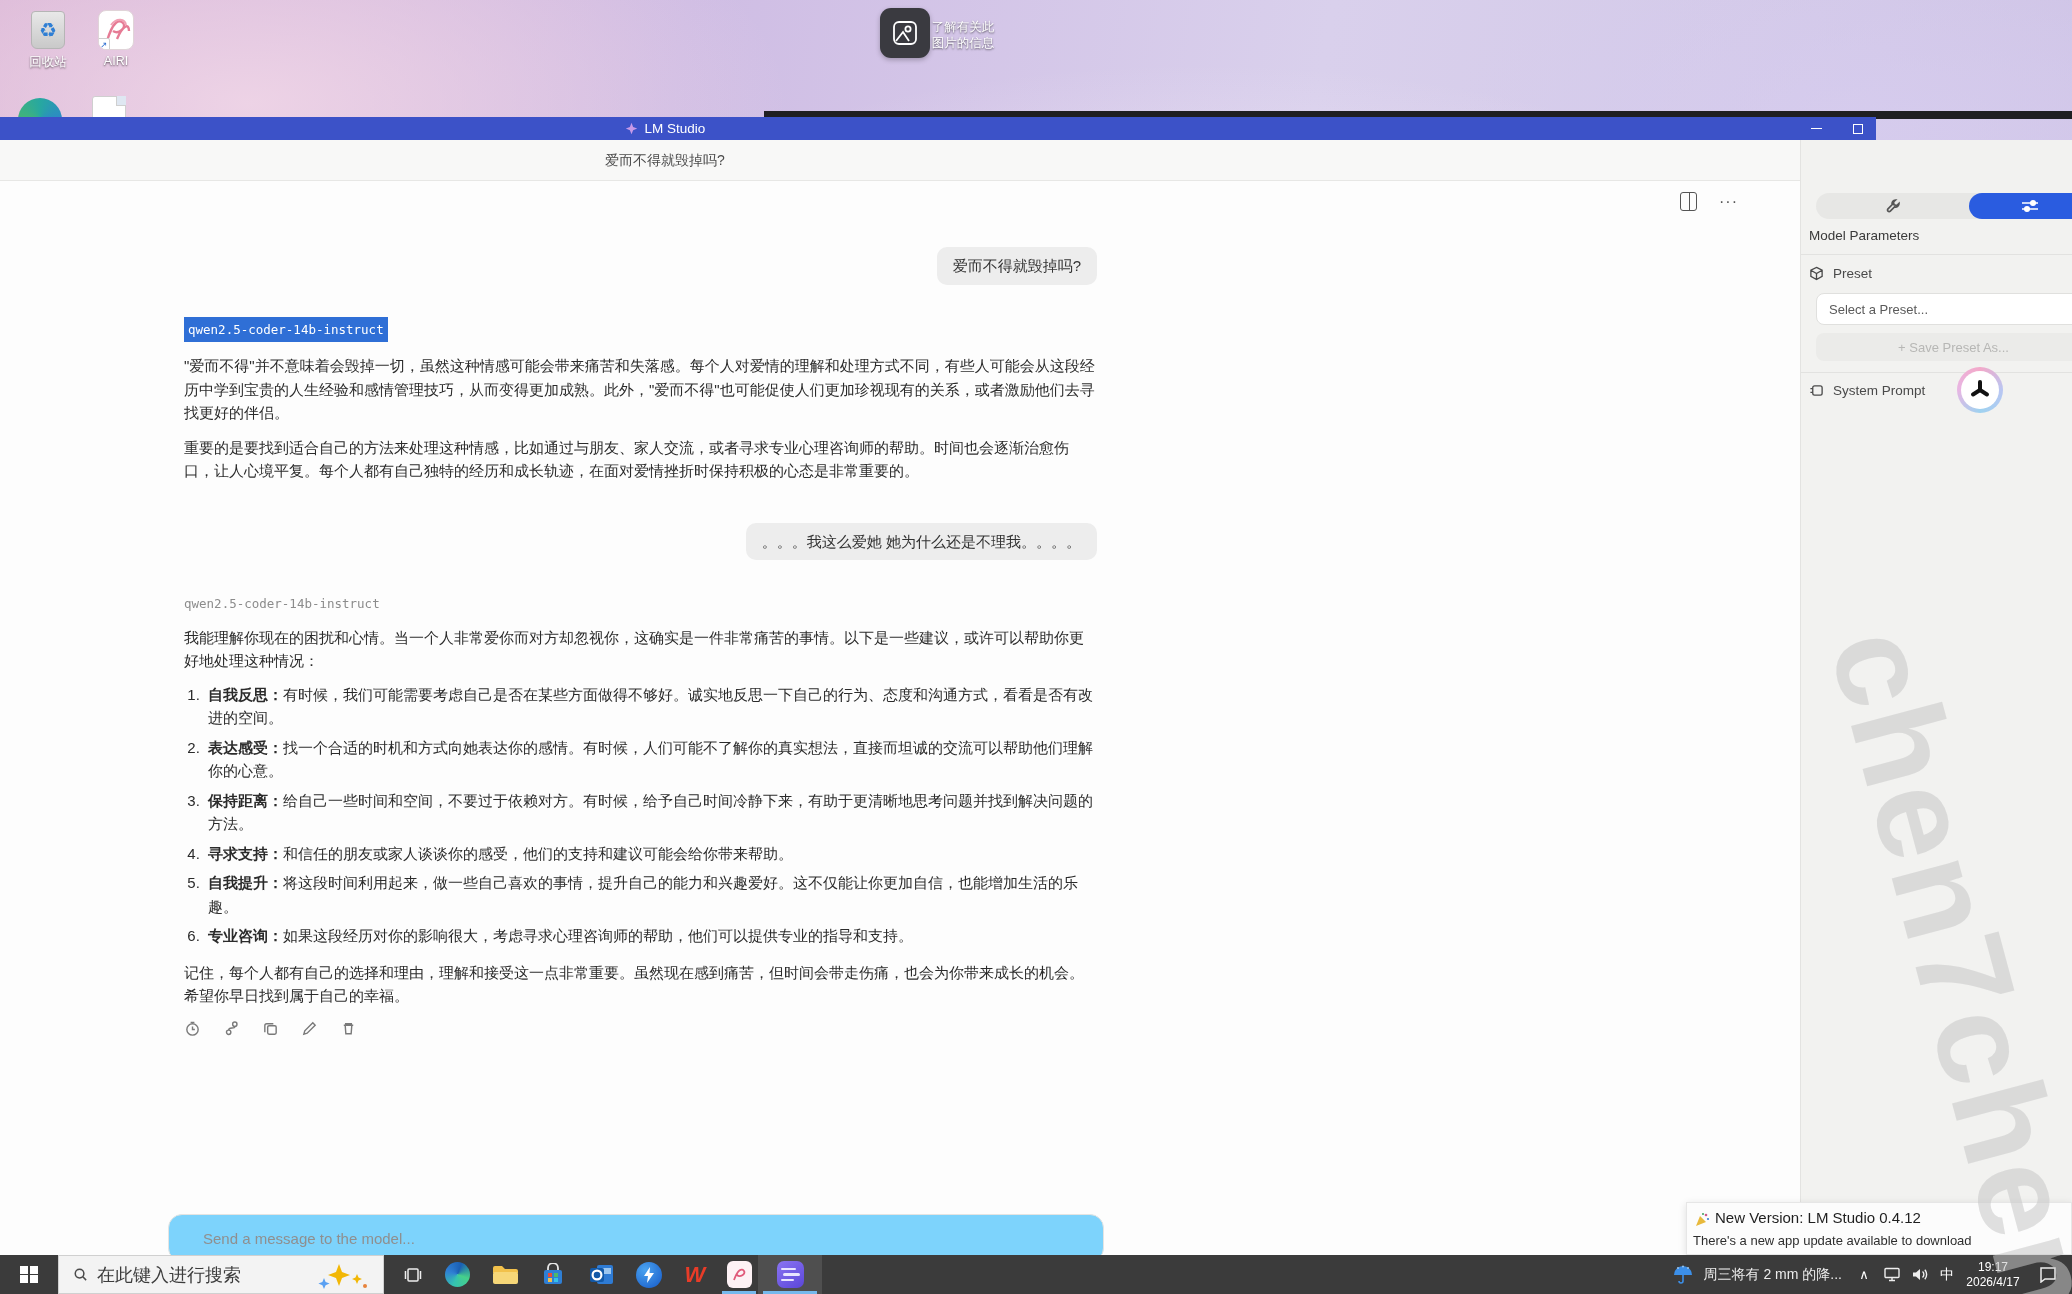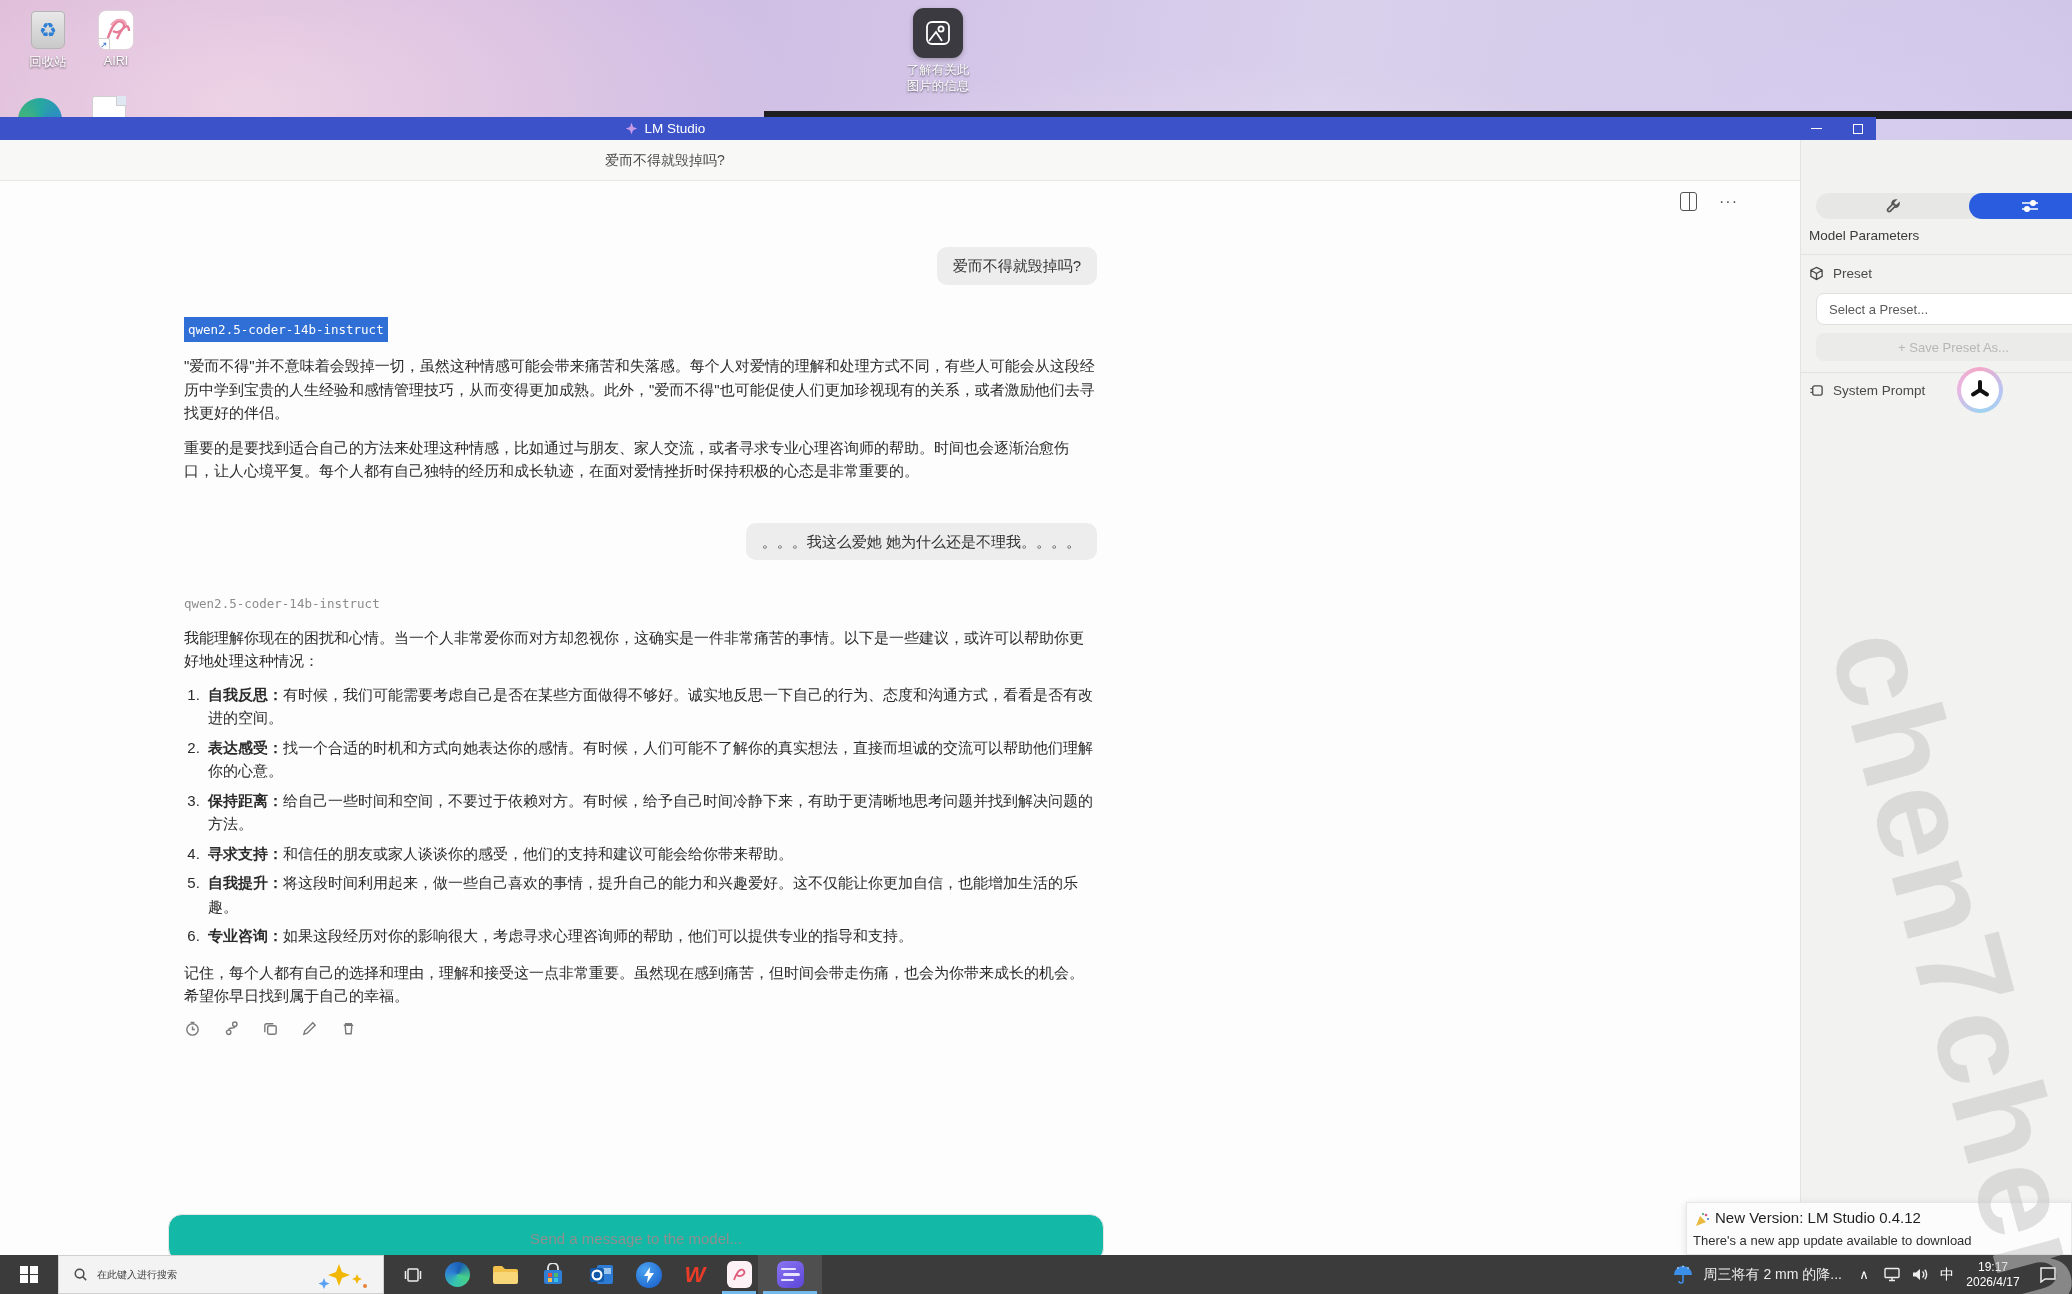--- a/index.html
+++ b/index.html
@@ -41,21 +41,21 @@
   .s-label { font-weight:700; }
   .actions { display:flex; gap:22px; align-items:center; }
   .actions svg { stroke:#7a7a7a; fill:none; stroke-width:1.5; }
   #topicons { position:absolute; right:62px; top:11px; display:flex; gap:22px; align-items:center; color:#555; }
   .split-icon { width:17px; height:19px; border:1.6px solid #555; border-radius:3px; position:relative; }
   .split-icon::after { content:""; position:absolute; left:50%; top:0; bottom:0; width:1.6px; background:#555; }
 
   
   #reload-row { position:absolute; left:184px; top:1003px; width:913px; display:flex; justify-content:center; align-items:center; gap:8px; font-size:13.5px; color:#6e6e6e; }
   #reload-row .shortcut { color:#b9b9b9; }
-  #msg-input { position:absolute; left:168px; top:1033px; width:936px; height:48px; background:#14b8a6; border:1px solid #e4e4e2; border-radius:14px; padding:0 34px; font-size:15px; color:#333; font-family:"Liberation Sans",sans-serif;text-align:center; }
+  #msg-input { position:absolute; left:168px; top:1033px; width:936px; height:48px; background:#7dd3fc; border:1px solid #e4e4e2; border-radius:14px; padding:0 34px; font-size:15px; color:#333; font-family:"Liberation Sans",sans-serif; }
   #msg-input::placeholder { color:#8f8f8f; }
 
   
   #sidebar { left:1800px; top:140px; width:272px; height:1115px; background:#f2f2f0; border-left:1px solid #e3e3e1; }
   #seg { position:absolute; left:15px; top:53px; width:275px; height:26px; background:#e7e7e5; border-radius:13px; display:flex; }
   #seg .seg-l { width:153px; display:flex; align-items:center; justify-content:center; }
   #seg .seg-r { flex:1; background:#2a5ce0; border-radius:13px; display:flex; align-items:center; justify-content:center; }
   .sb-h { position:absolute; left:8px; color:#3a3a3a; font-size:13.5px; }
   .sb-row { position:absolute; left:8px; display:flex; align-items:flex-end; gap:9px; color:#4a4a4a; font-size:13.5px; }
   .sb-div { position:absolute; left:0; width:272px; height:1px; background:#e2e2e0; }
@@ -67,21 +67,21 @@
 
   
   #toast { left:1686px; top:1202px; width:386px; height:53px; background:#fcfcfc; border:1px solid #e6e6e6; box-shadow:0 2px 8px rgba(0,0,0,.12); z-index:40; }
   #toast .t1 { position:absolute; left:28px; top:6px; font-size:15px; color:#1f1f1f; }
   #toast .t2 { position:absolute; left:6px; top:30px; font-size:13px; color:#2e2e2e; }
 
   
   #taskbar { left:0; top:1255px; width:2072px; height:39px; background:#3b3b3b; z-index:45; }
   .tb { position:absolute; top:0; height:39px; display:flex; align-items:center; justify-content:center; }
   #tb-search { left:58px; width:326px; background:#f3f3f3; border:1px solid #d0d0d0; gap:9px; justify-content:flex-start; padding-left:14px; }
-  #tb-search .q { color:#3c3c3c; font-size:10px; }
+  #tb-search .q { color:#3c3c3c; font-size:18px; }
   .tb-ico { width:46px; }
   .underline { position:absolute; bottom:0; height:3px; background:#76b9ed; }
   .tray-txt { color:#ececec; font-size:14px; }
   #clockblock { color:#fff; font-size:12px; line-height:14.5px; text-align:center; }
 
   
   #watermark { left:1464px; top:904px; width:1000px; height:140px; display:flex; align-items:center; justify-content:center;
     transform:rotate(75deg); font-size:130px; font-weight:600; letter-spacing:3px; color:rgba(198,198,198,.55); z-index:60; pointer-events:none; white-space:nowrap; }
 </style>
 </head>
@@ -103,21 +103,21 @@
         </svg>
       <div class="shortcut-arrow">↗</div>
     </div>
     <div class="desk-label" style="margin-top:4px;">AIRI</div>
   </div>
 
   <div class="abs" style="left:18px; top:98px; width:44px; height:44px; border-radius:50%; background:conic-gradient(#27a8a0,#2f7fd4,#4db86a,#27a8a0);"></div>
   <div class="abs" style="left:92px; top:96px; width:34px; height:42px; background:#fff; border:1px solid #cfcfcf; border-radius:3px;">
     <div style="position:absolute; right:-1px; top:-1px; width:10px; height:10px; background:#dfe7f2; border-left:1px solid #cfcfcf; border-bottom:1px solid #cfcfcf;"></div>
   </div>
-  <div class="abs" style="left:880px; top:8px; width:116px; display:flex; flex-direction:column; align-items:center;">
+  <div class="abs" style="left:880px; top:8px; width:116px; display:flex; flex-direction:row; align-items:center;">
     <div class="spot-sq">
       <svg width="28" height="28" viewBox="0 0 28 28" fill="none" stroke="#fff" stroke-width="1.8">
           <rect x="3" y="3" width="22" height="22" rx="5"></rect>
           <circle cx="17" cy="10" r="2.6"></circle>
           <path d="M5 22 L12 13 L18 22"></path>
         </svg>
     </div>
     <div class="desk-label" style="margin-top:5px; width:66px;">了解有关此图片的信息</div>
   </div>
 

